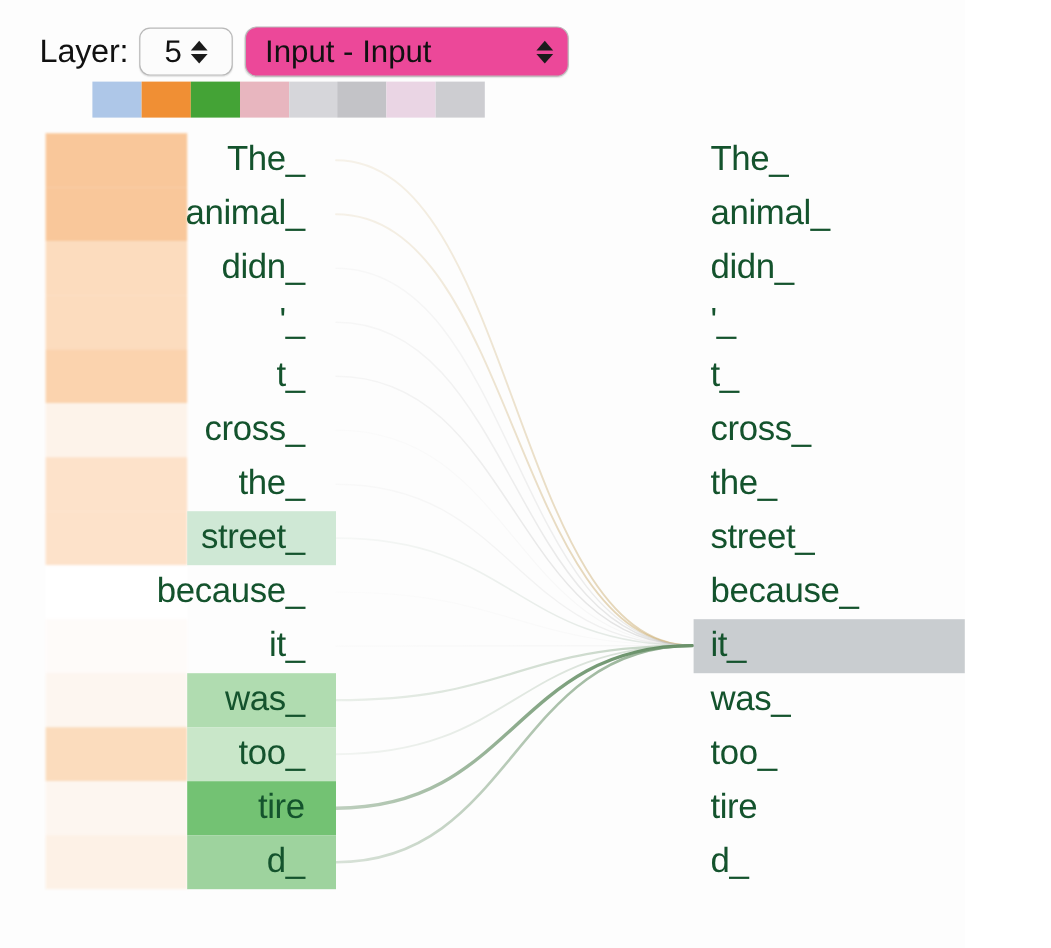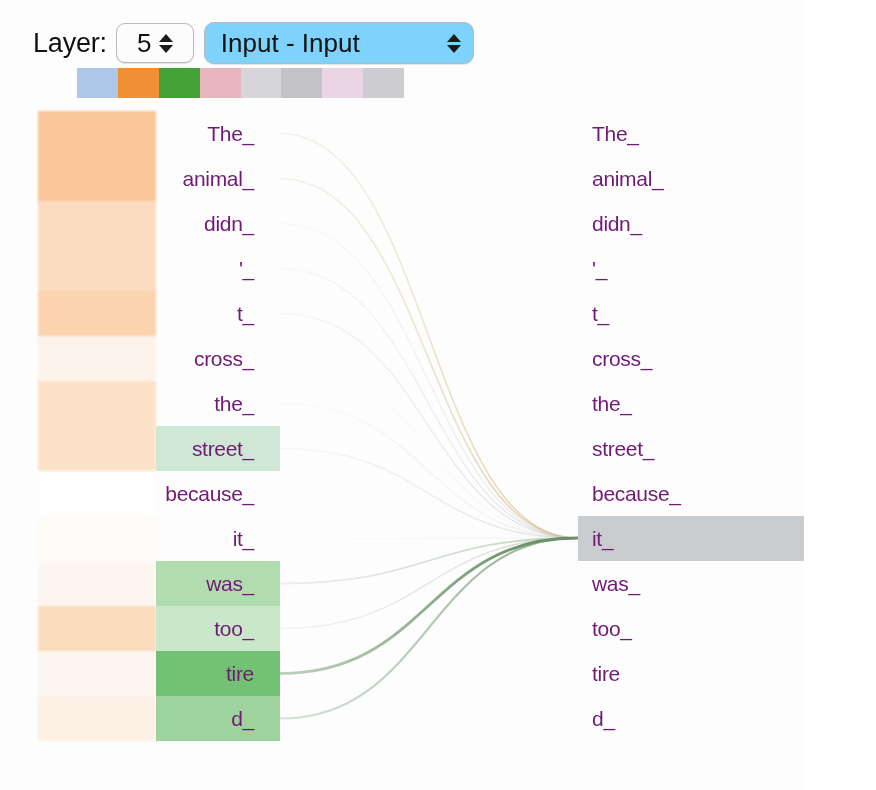--- a/index.html
+++ b/index.html
@@ -69,21 +69,21 @@
   #attn-label { margin-left: 17px; }
 
   .select-box {
     margin-left: 10px;
     display: inline-flex;
     align-items: center;
     justify-content: space-between;
     height: 40px;
     width: 240px;
     padding: 0 12px 0 16px;
-    background: #7dd3fc;
+    background: #ec4899;
     border: 1.4px solid #b9b9b9;
     border-radius: 10px;
     box-shadow: 0 1px 1px rgba(0,0,0,0.10);
   }
   .select-box .val {
     font-size: 26px;
     color: #111;
     line-height: 1;
     white-space: nowrap;
   }
@@ -124,22 +124,22 @@
   }
   .tok-row {
     height: 45px;
     display: flex;
     align-items: center;
     box-sizing: border-box;
   }
   #left-tokens .tok-row { justify-content: flex-end; padding-right: 26px; }
   #right-tokens .tok-row { justify-content: flex-start; padding-left: 14px; }
   .tok-text {
-    font-size: 21px;
-    color: #701a75;
+    font-size: 29px;
+    color: #14532d;
     line-height: 1;
     white-space: nowrap;
     letter-spacing: -0.3px;
   }
 
   
   #lines {
     position: absolute;
     left: 0; top: 0;
     width: 876px; height: 790px;

